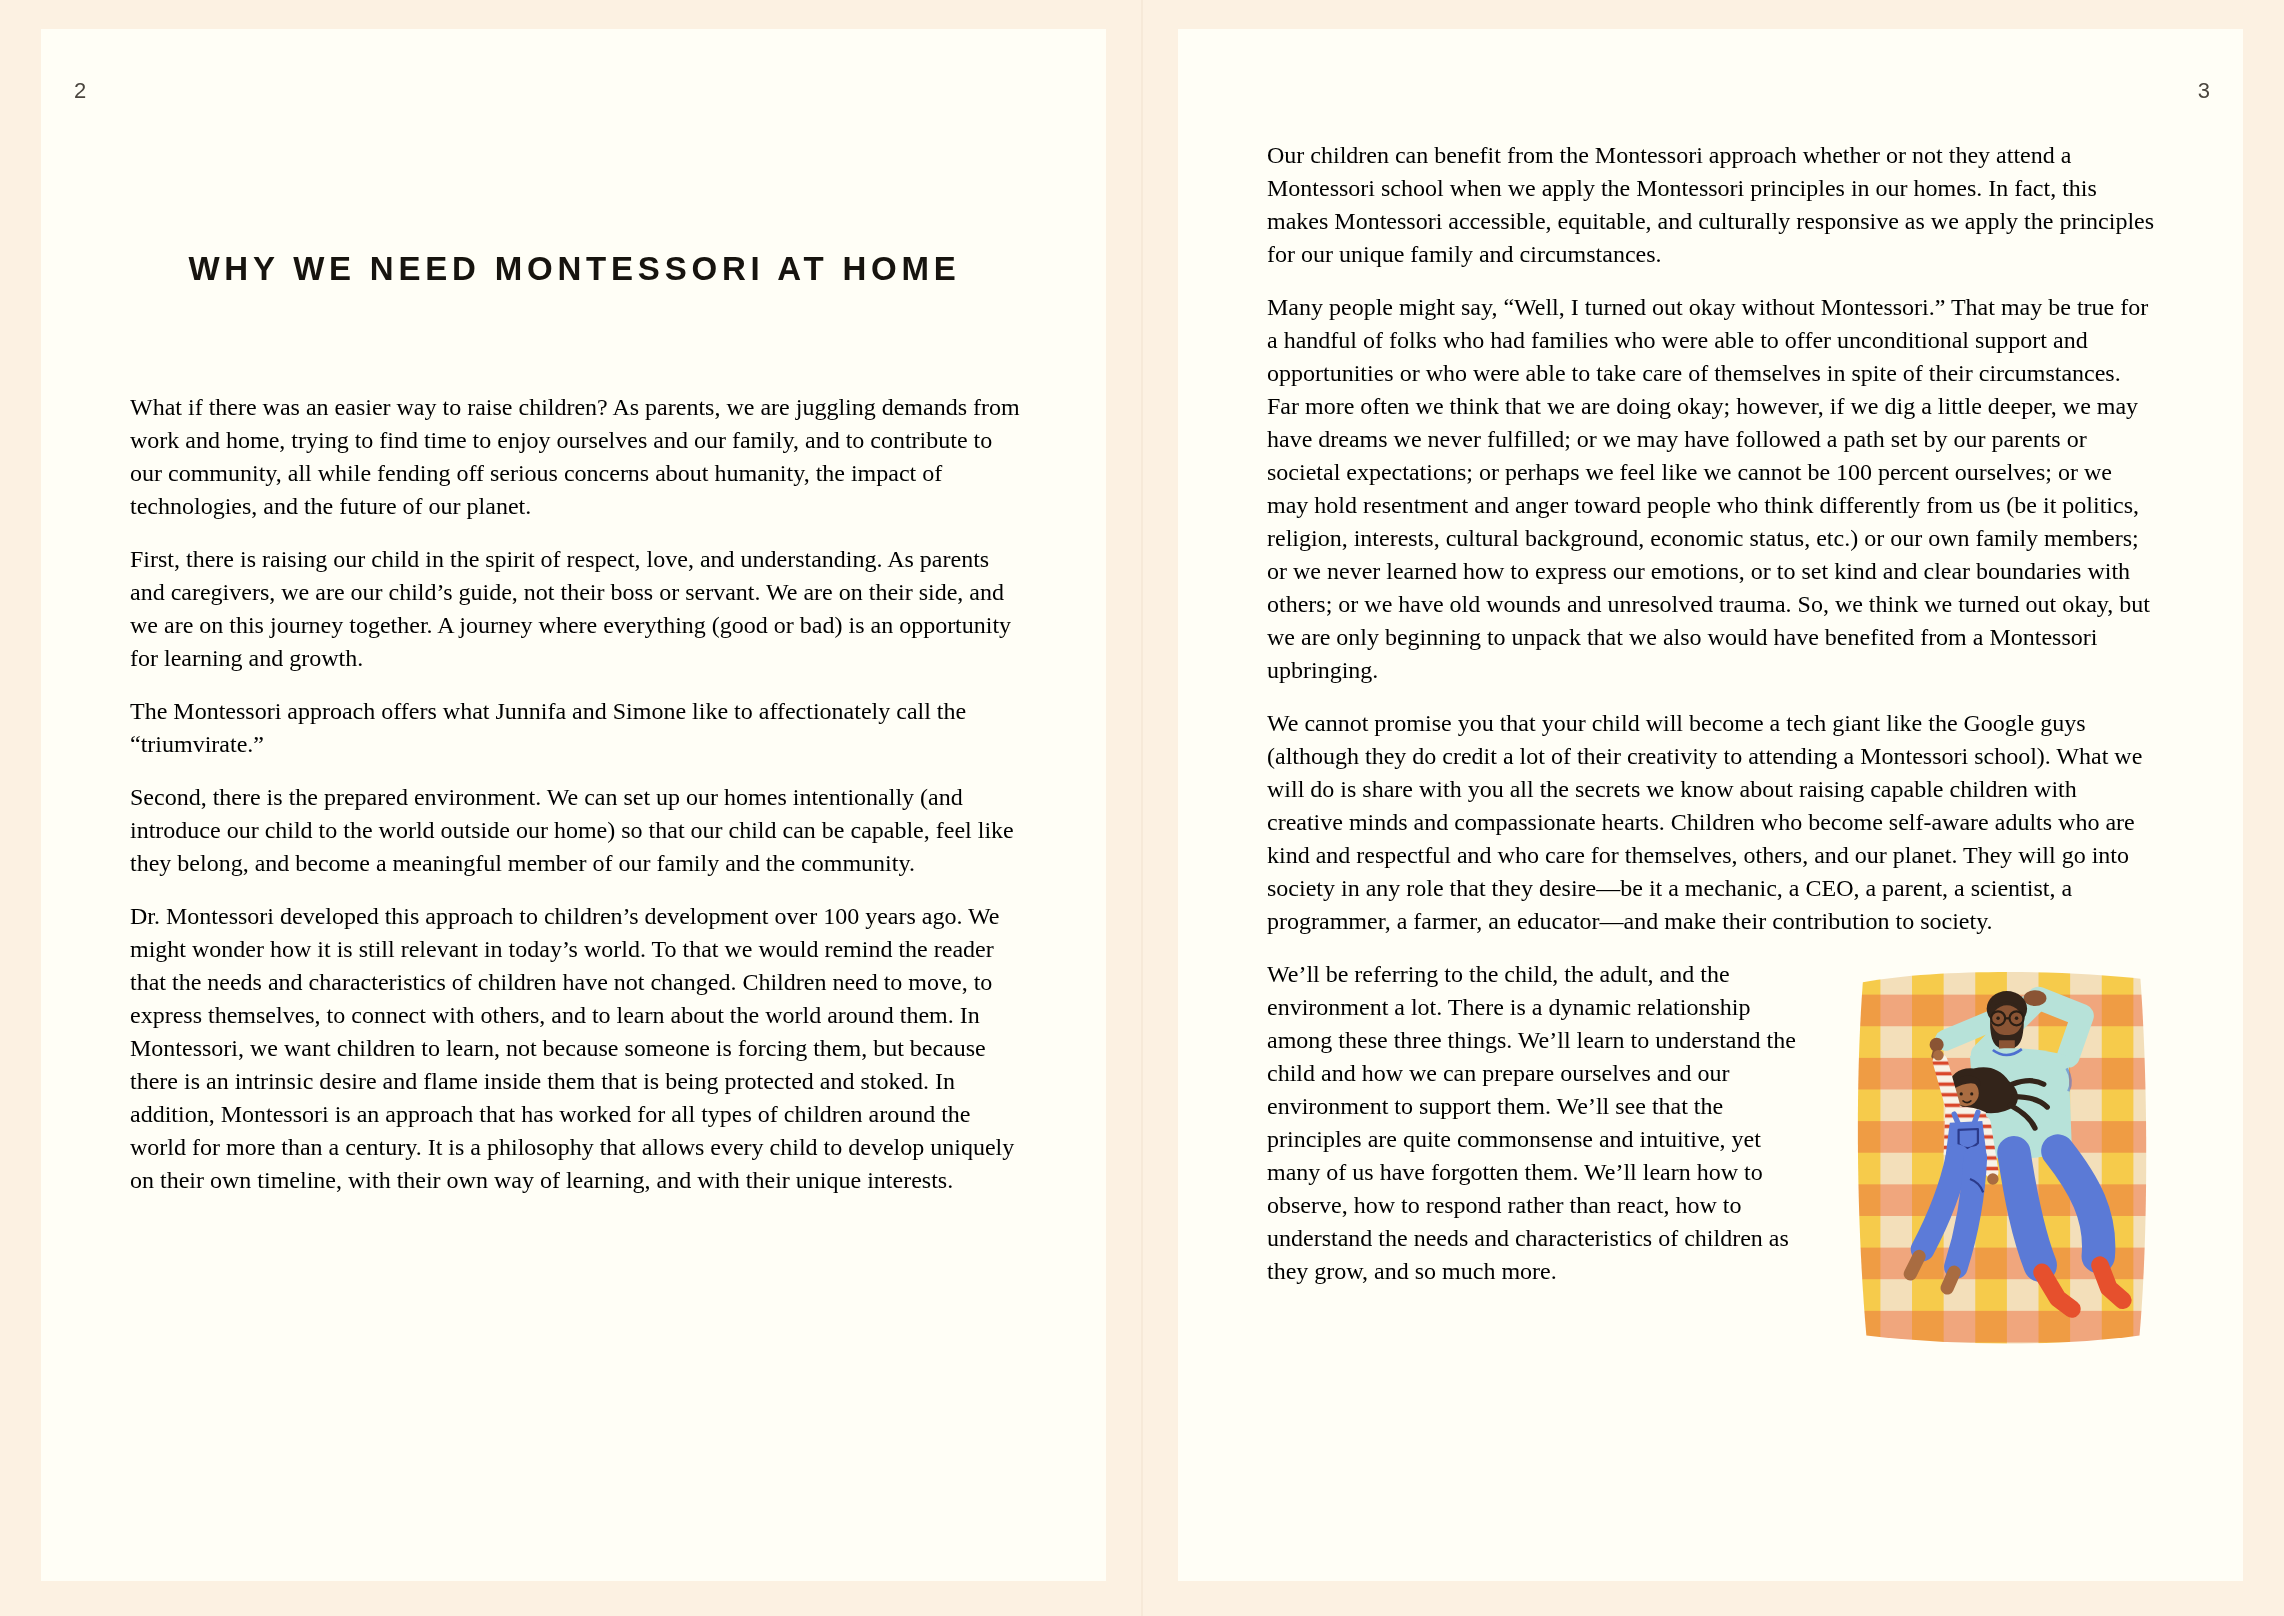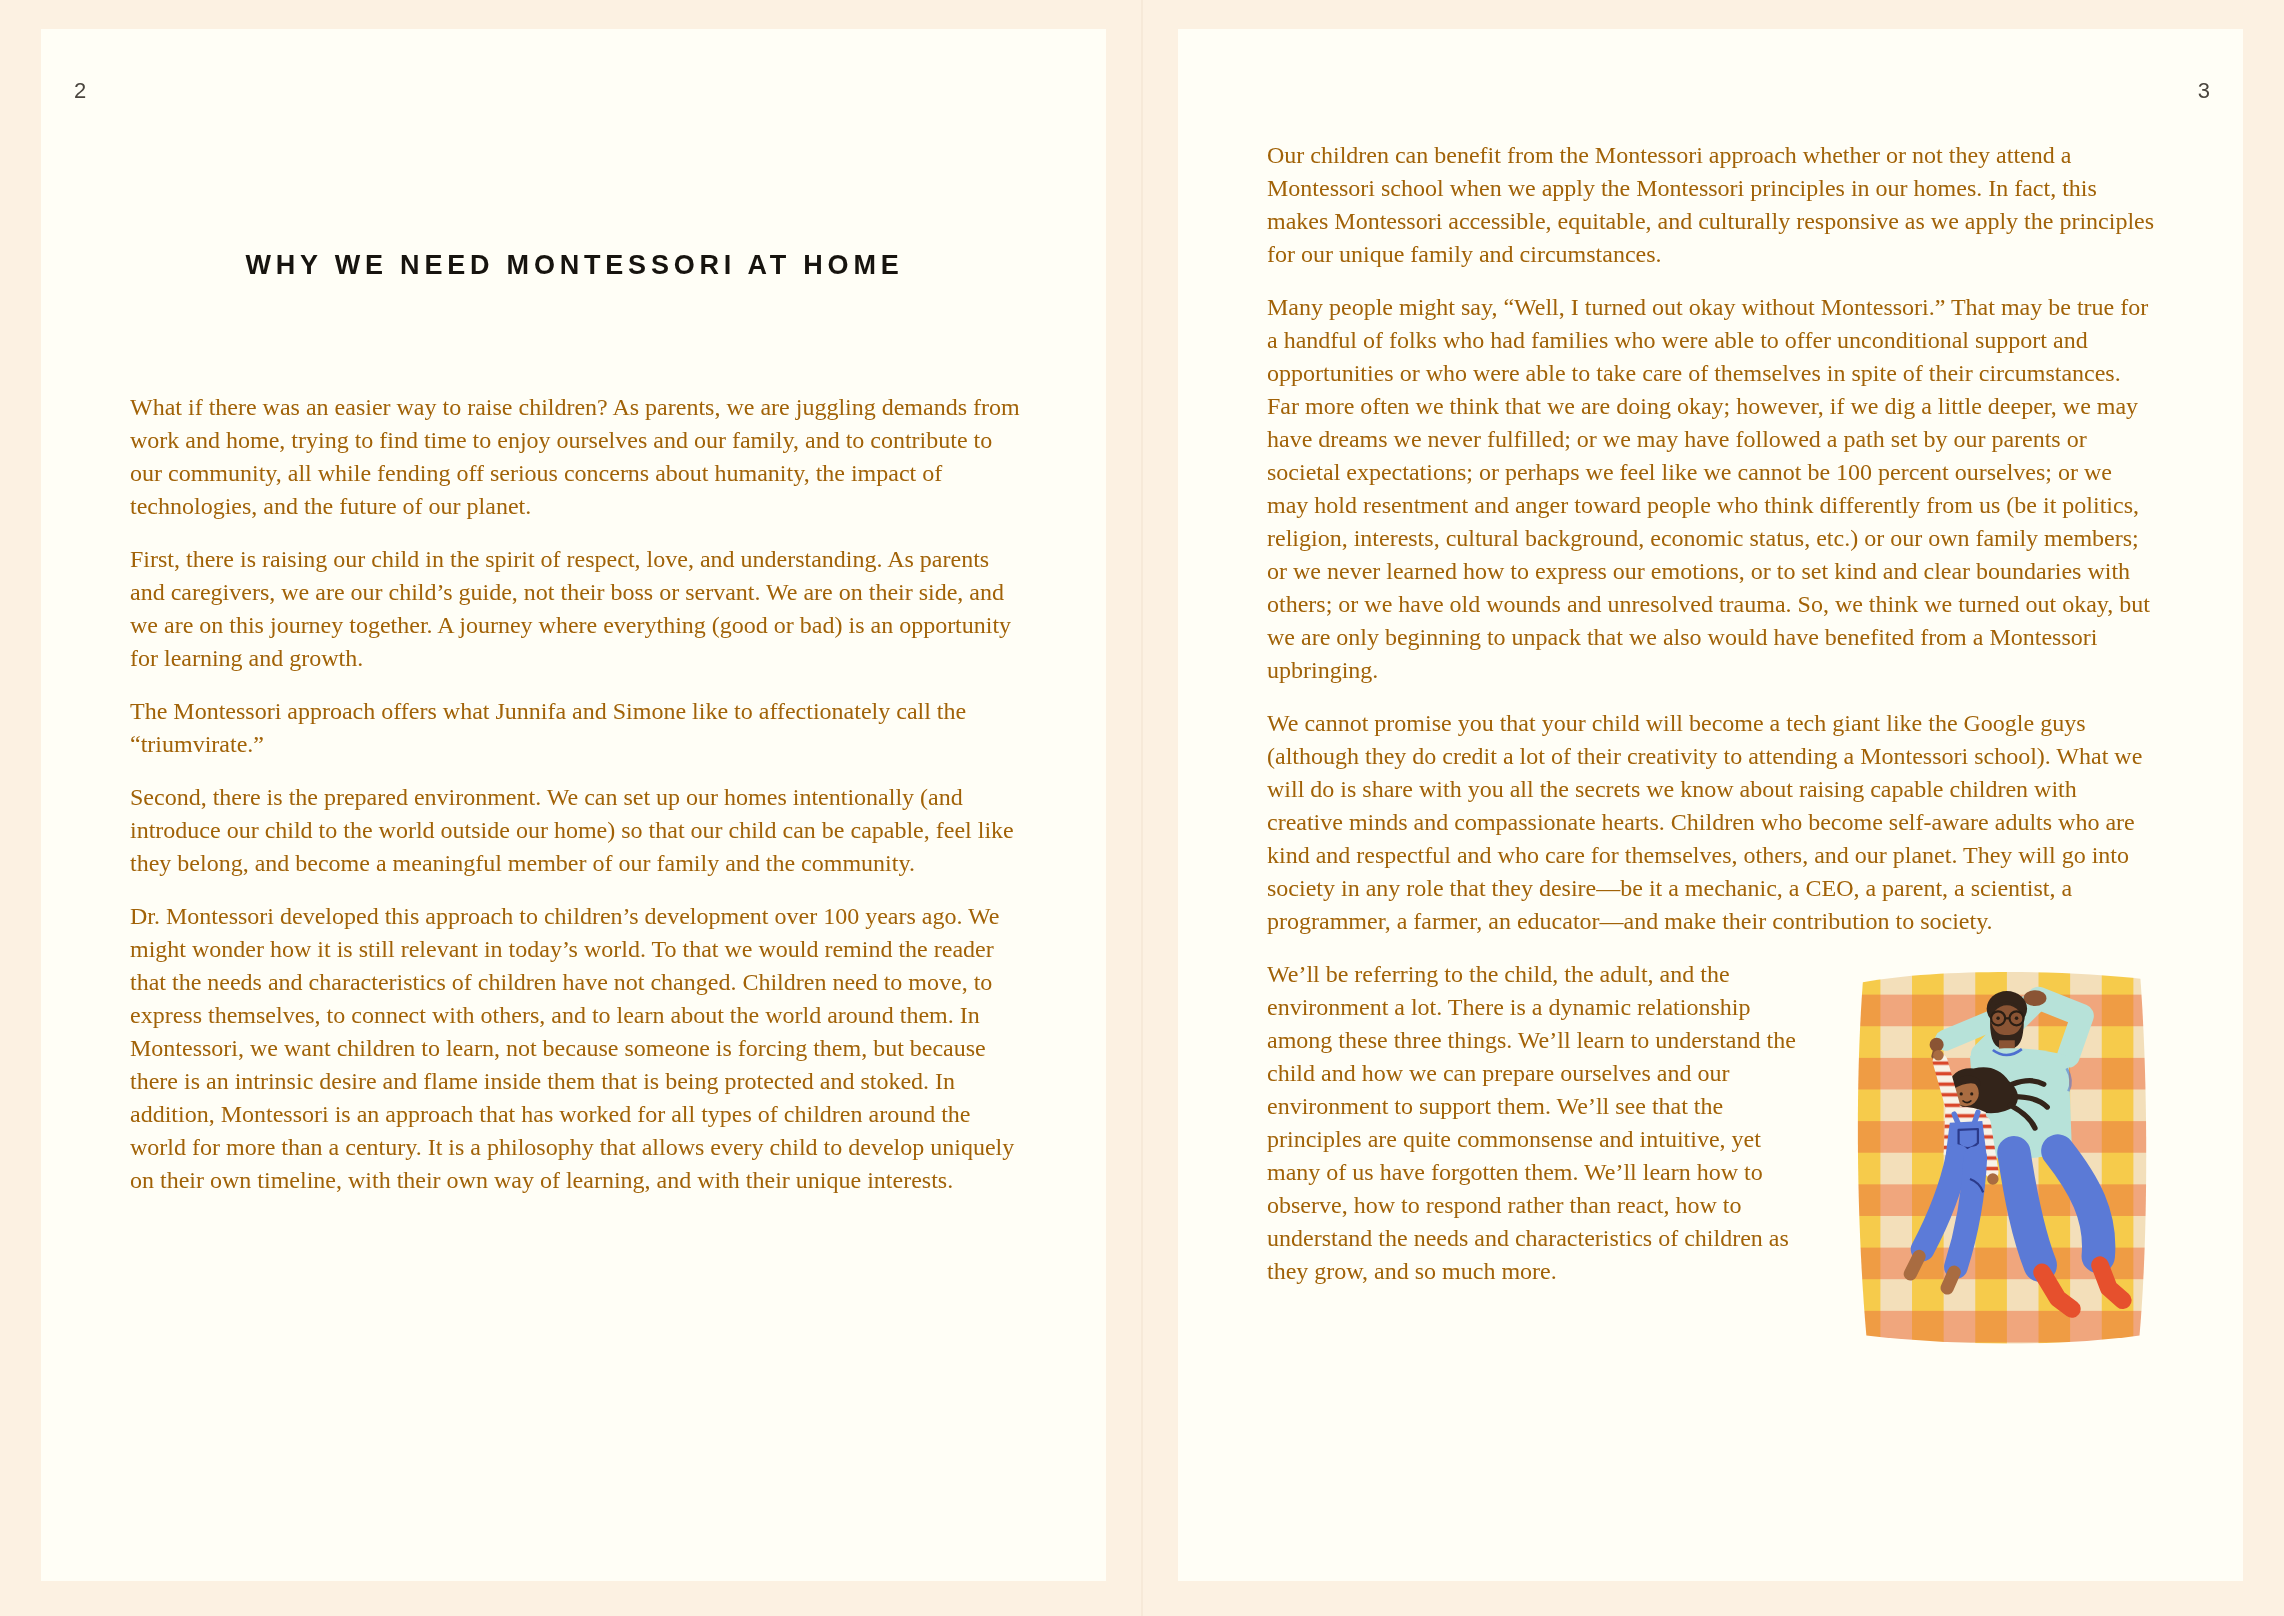--- a/index.html
+++ b/index.html
@@ -29,31 +29,31 @@
     letter-spacing: 0.9px;
   }
   .num-left  { left: 33px; }
   .num-right { right: 32px; }
   .chapter-heading {
     position: absolute; top: 221px; left: 88px;
     width: 891px; margin: 0;
     text-align: center;
     font-family: "Liberation Sans", sans-serif;
     font-weight: 700;
-    font-size: 27px;
+    font-size: 33px;
     letter-spacing: 4.8px;
     color: #17140F;
     white-space: nowrap;
   }
   .body-col {
     position: absolute; left: 89px;
     width: 890px;
     font-size: 24px;
     line-height: 33px;
-    color: #a16207;
+    color: #000000;
     text-align: left;
   }
   .page-left  .body-col { top: 362px; }
   .page-right .body-col { top: 110px; }
   .body-col p { margin: 0 0 20px 0; }
   .illustration {
     float: right;
     width: 309px; height: 390px;
     margin: 5.3px 0 0 42px;
   }

